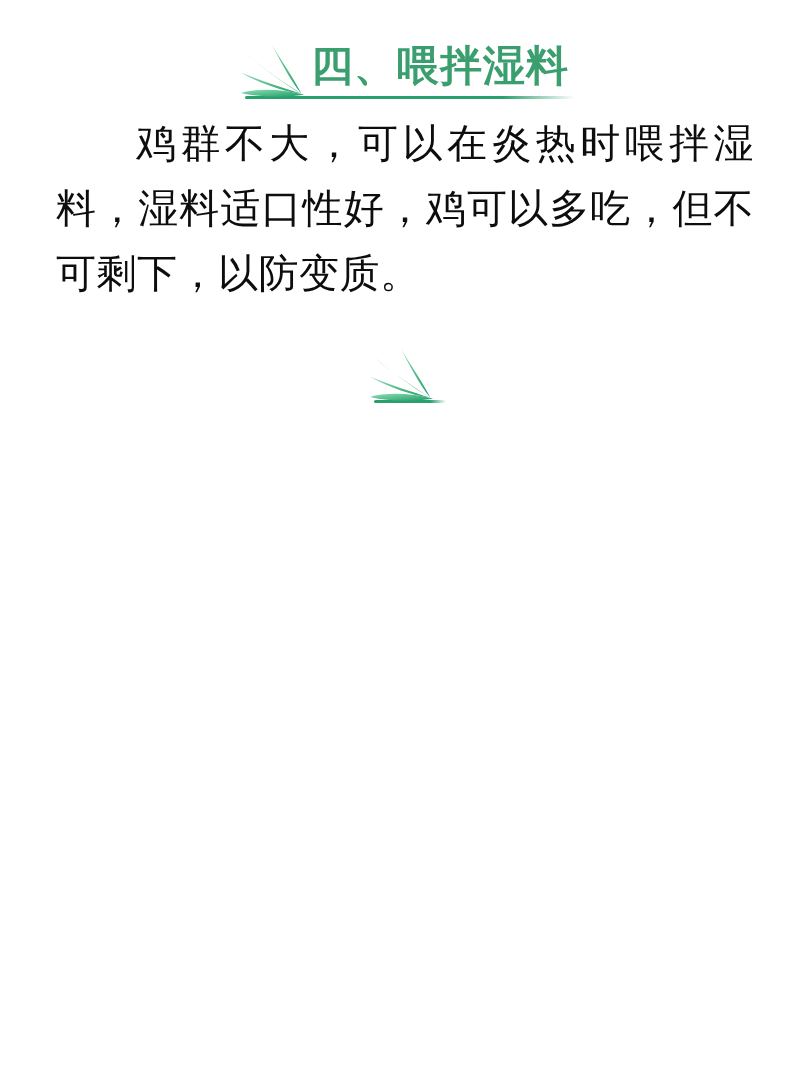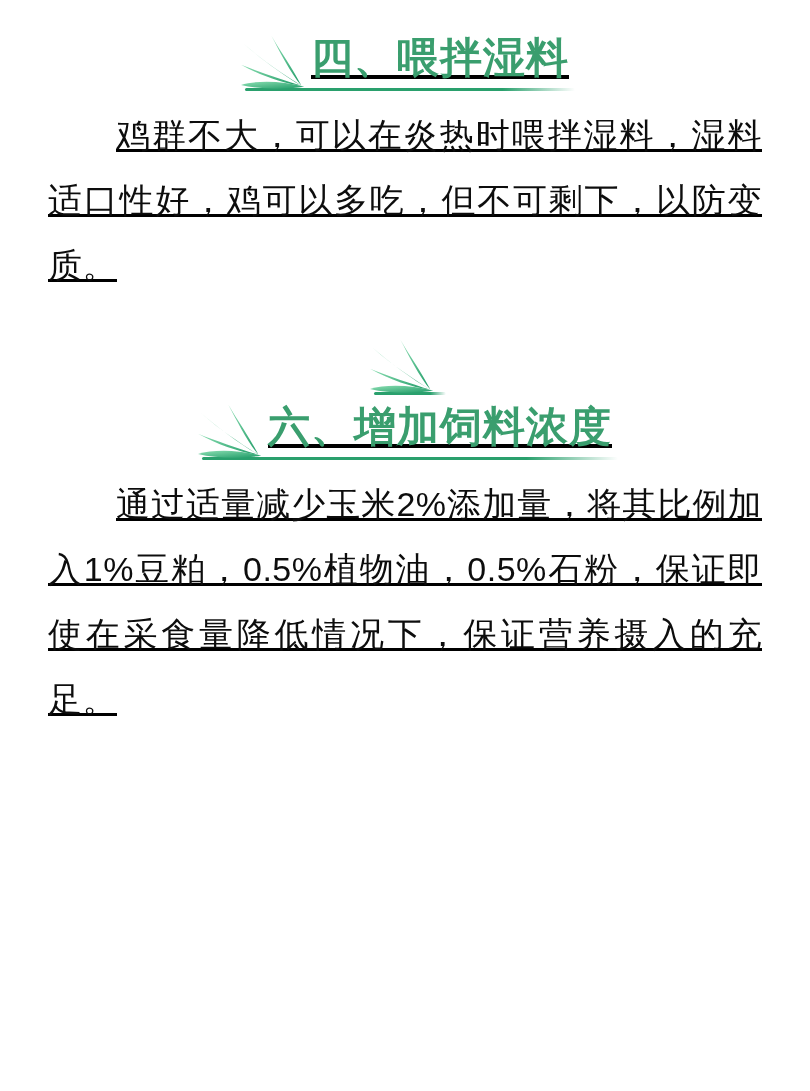--- a/index.html
+++ b/index.html
@@ -10,21 +10,21 @@
     font-family: "Liberation Sans", sans-serif;
     overflow: hidden;
   }
   .page {
     box-sizing: border-box;
     width: 810px;
     height: 1091px;
     padding: 26px 40px 0 40px;
     background: #ffffff;
   }
-  section.topic { margin: 8px; text-decoration: underline; }
+  section.topic { margin: 16px; }
   .heading-row {
     display: flex;
     justify-content: center;
   }
   .heading-block {
     position: relative;
     display: flex;
     align-items: flex-end;
     padding-bottom: 9px;
   }
@@ -51,21 +51,21 @@
     margin: 0;
     font-size: 42px;
     line-height: 48px;
     font-weight: bold;
     color: #3a9e6e;
     letter-spacing: 1px;
     white-space: nowrap;
   }
   p.section-body {
     margin: 12px 0 40px 0;
-    font-size: 34px;
+    font-size: 40px;
     line-height: 65px;
     color: #0d0d0d;
     text-align: justify;
     text-indent: 2em;
     letter-spacing: 0.5px;
   }
   section.topic:last-child p.section-body { margin-bottom: 0; }
 </style>
 </head>
 <body>
@@ -102,29 +102,15 @@
         <svg class="leaf-icon" viewBox="0 0 72 60">
           <path fill="url(#leafGrad)" d="M66 56 C54 42 42 18 33 1 C44 20 57 38 66 56 Z"></path>
           <path fill="url(#leafGrad)" d="M66 56 C46 44 22 27 3 10 C25 30 48 44 66 56 Z"></path>
           <path fill="url(#leafGrad)" d="M66 56 C44 49 20 41 0 33 C22 45 45 53 66 56 Z"></path>
           <path fill="url(#leafGrad)" d="M69 57 C44 50 16 50 0 55 C20 60 48 60 69 57 Z"></path>
         </svg>
       </div>
     </div>
   </section>
 
-  <section class="topic">
-    <div class="heading-row">
-      <div class="heading-block">
-        <svg class="leaf-icon" viewBox="0 0 72 60">
-          <path fill="url(#leafGrad)" d="M66 56 C54 42 42 18 33 1 C44 20 57 38 66 56 Z"></path>
-          <path fill="url(#leafGrad)" d="M66 56 C46 44 22 27 3 10 C25 30 48 44 66 56 Z"></path>
-          <path fill="url(#leafGrad)" d="M66 56 C44 49 20 41 0 33 C22 45 45 53 66 56 Z"></path>
-          <path fill="url(#leafGrad)" d="M69 57 C44 50 16 50 0 55 C20 60 48 60 69 57 Z"></path>
-        </svg>
-        <h2 class="section-title">六、增加饲料浓度</h2>
-      </div>
-    </div>
-    <p class="section-body">通过适量减少玉米2%添加量，将其比例加入1%豆粕，0.5%植物油，0.5%石粉，保证即使在采食量降低情况下，保证营养摄入的充足。</p>
-  </section>
 
 
 </div>
 
 </body></html>

